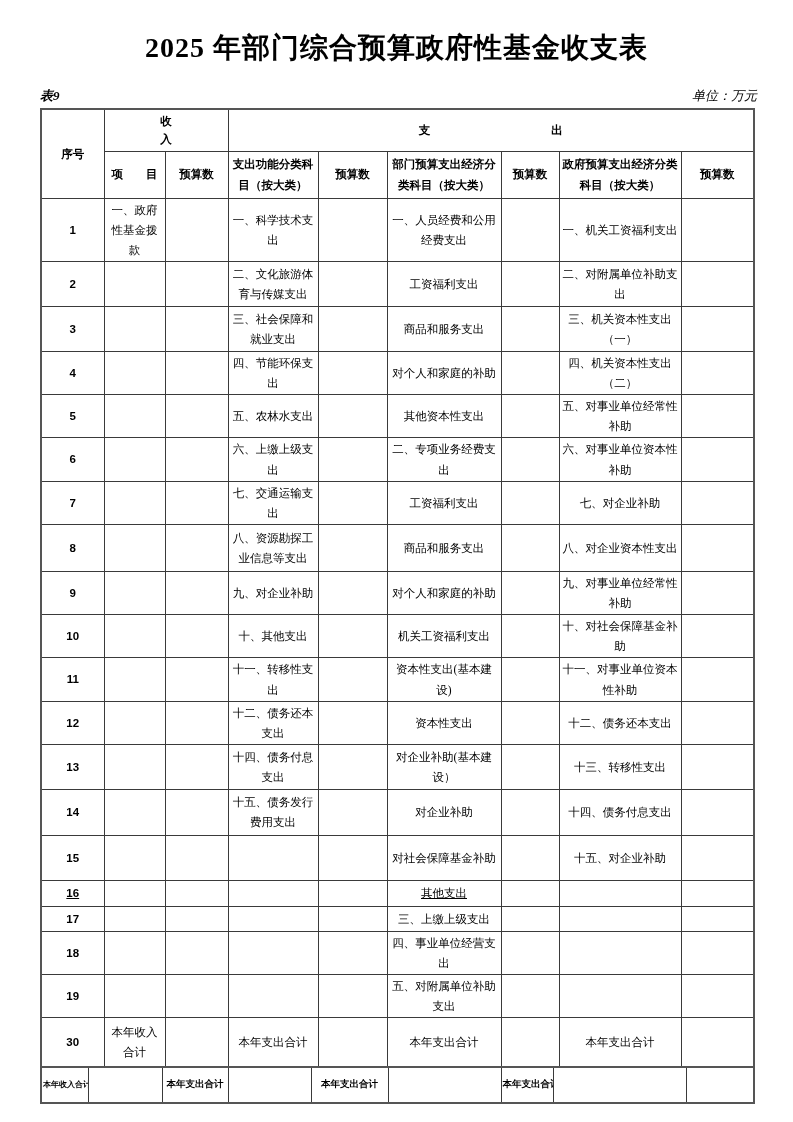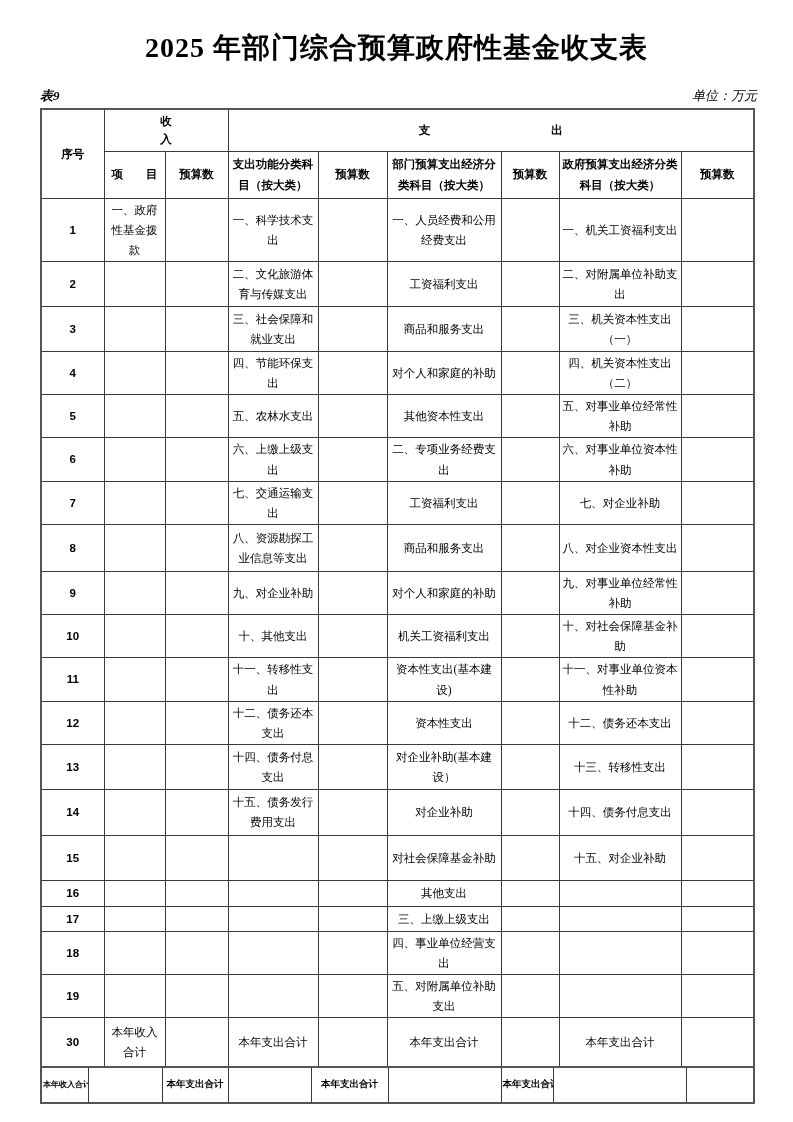--- a/index.html
+++ b/index.html
@@ -286,21 +286,21 @@
           <td class="seq">15</td>
           <td></td>
           <td></td>
           <td></td>
           <td></td>
           <td>对社会保障基金补助</td>
           <td></td>
           <td>十五、对企业补助</td>
           <td></td>
         </tr>
-        <tr style="height: 26px;">
+        <tr style="height: 26px; text-decoration: underline;">
           <td class="seq">16</td>
           <td></td>
           <td></td>
           <td></td>
           <td></td>
           <td>其他支出</td>
           <td></td>
           <td></td>
           <td></td>
         </tr>

